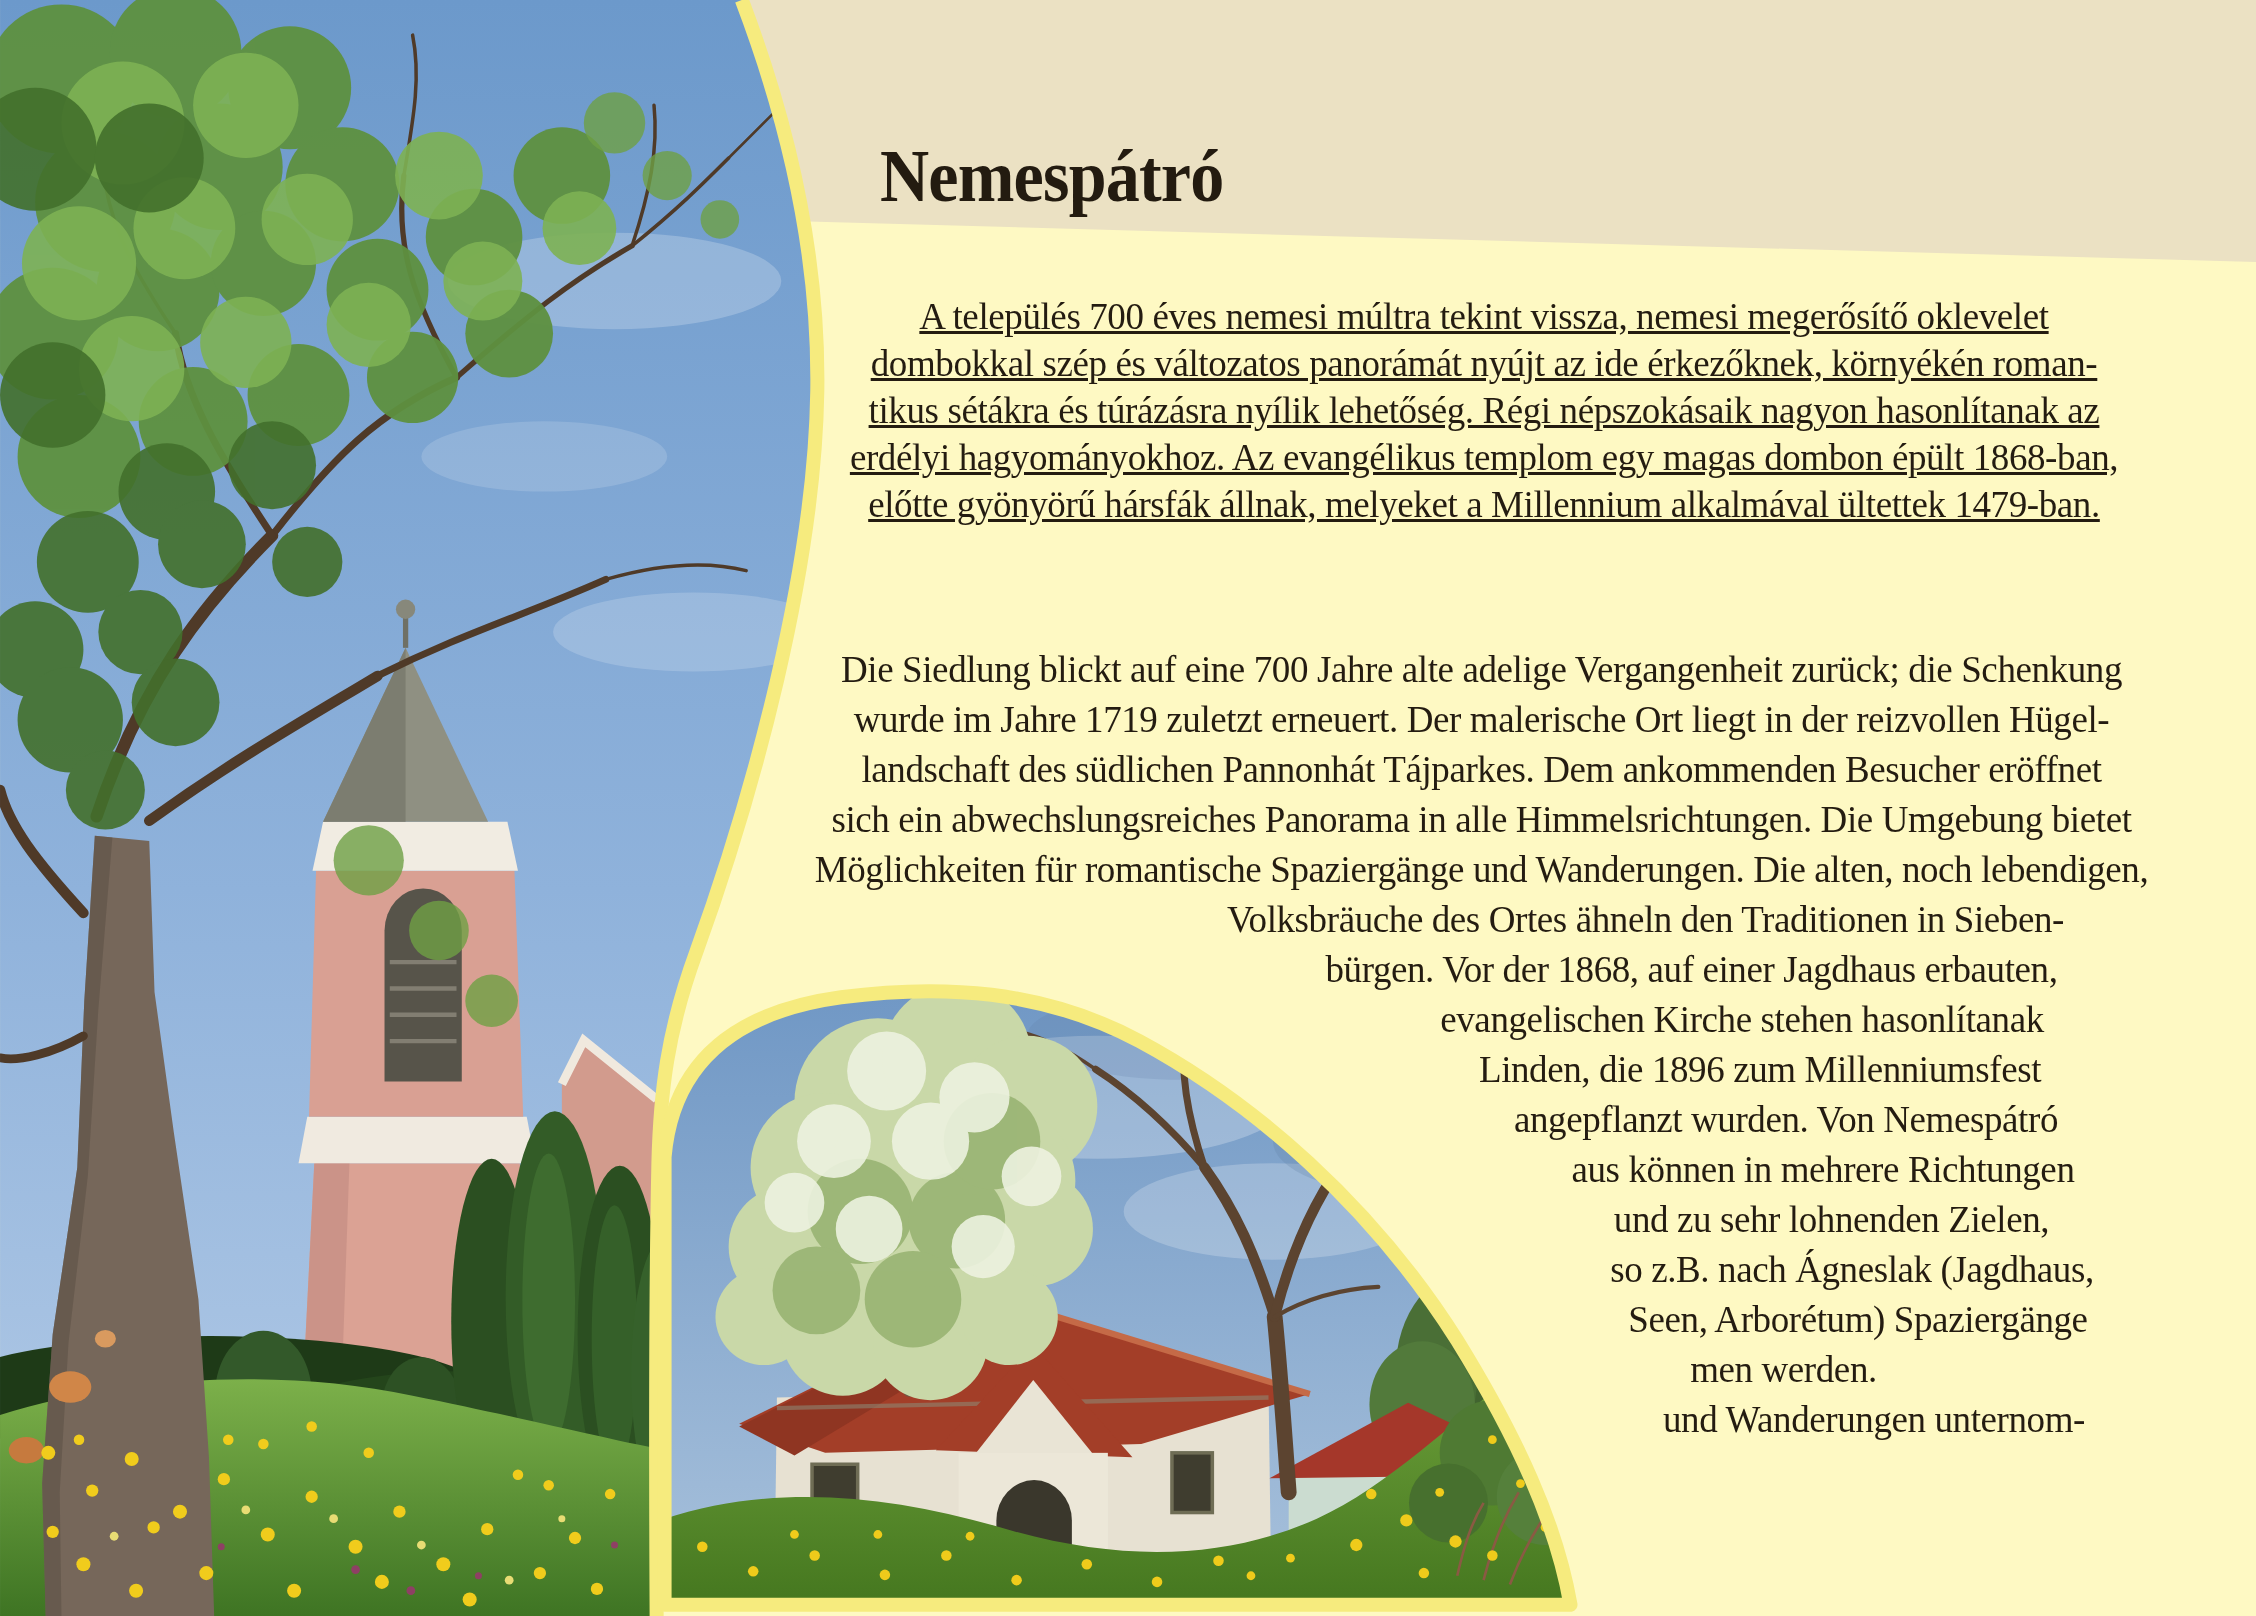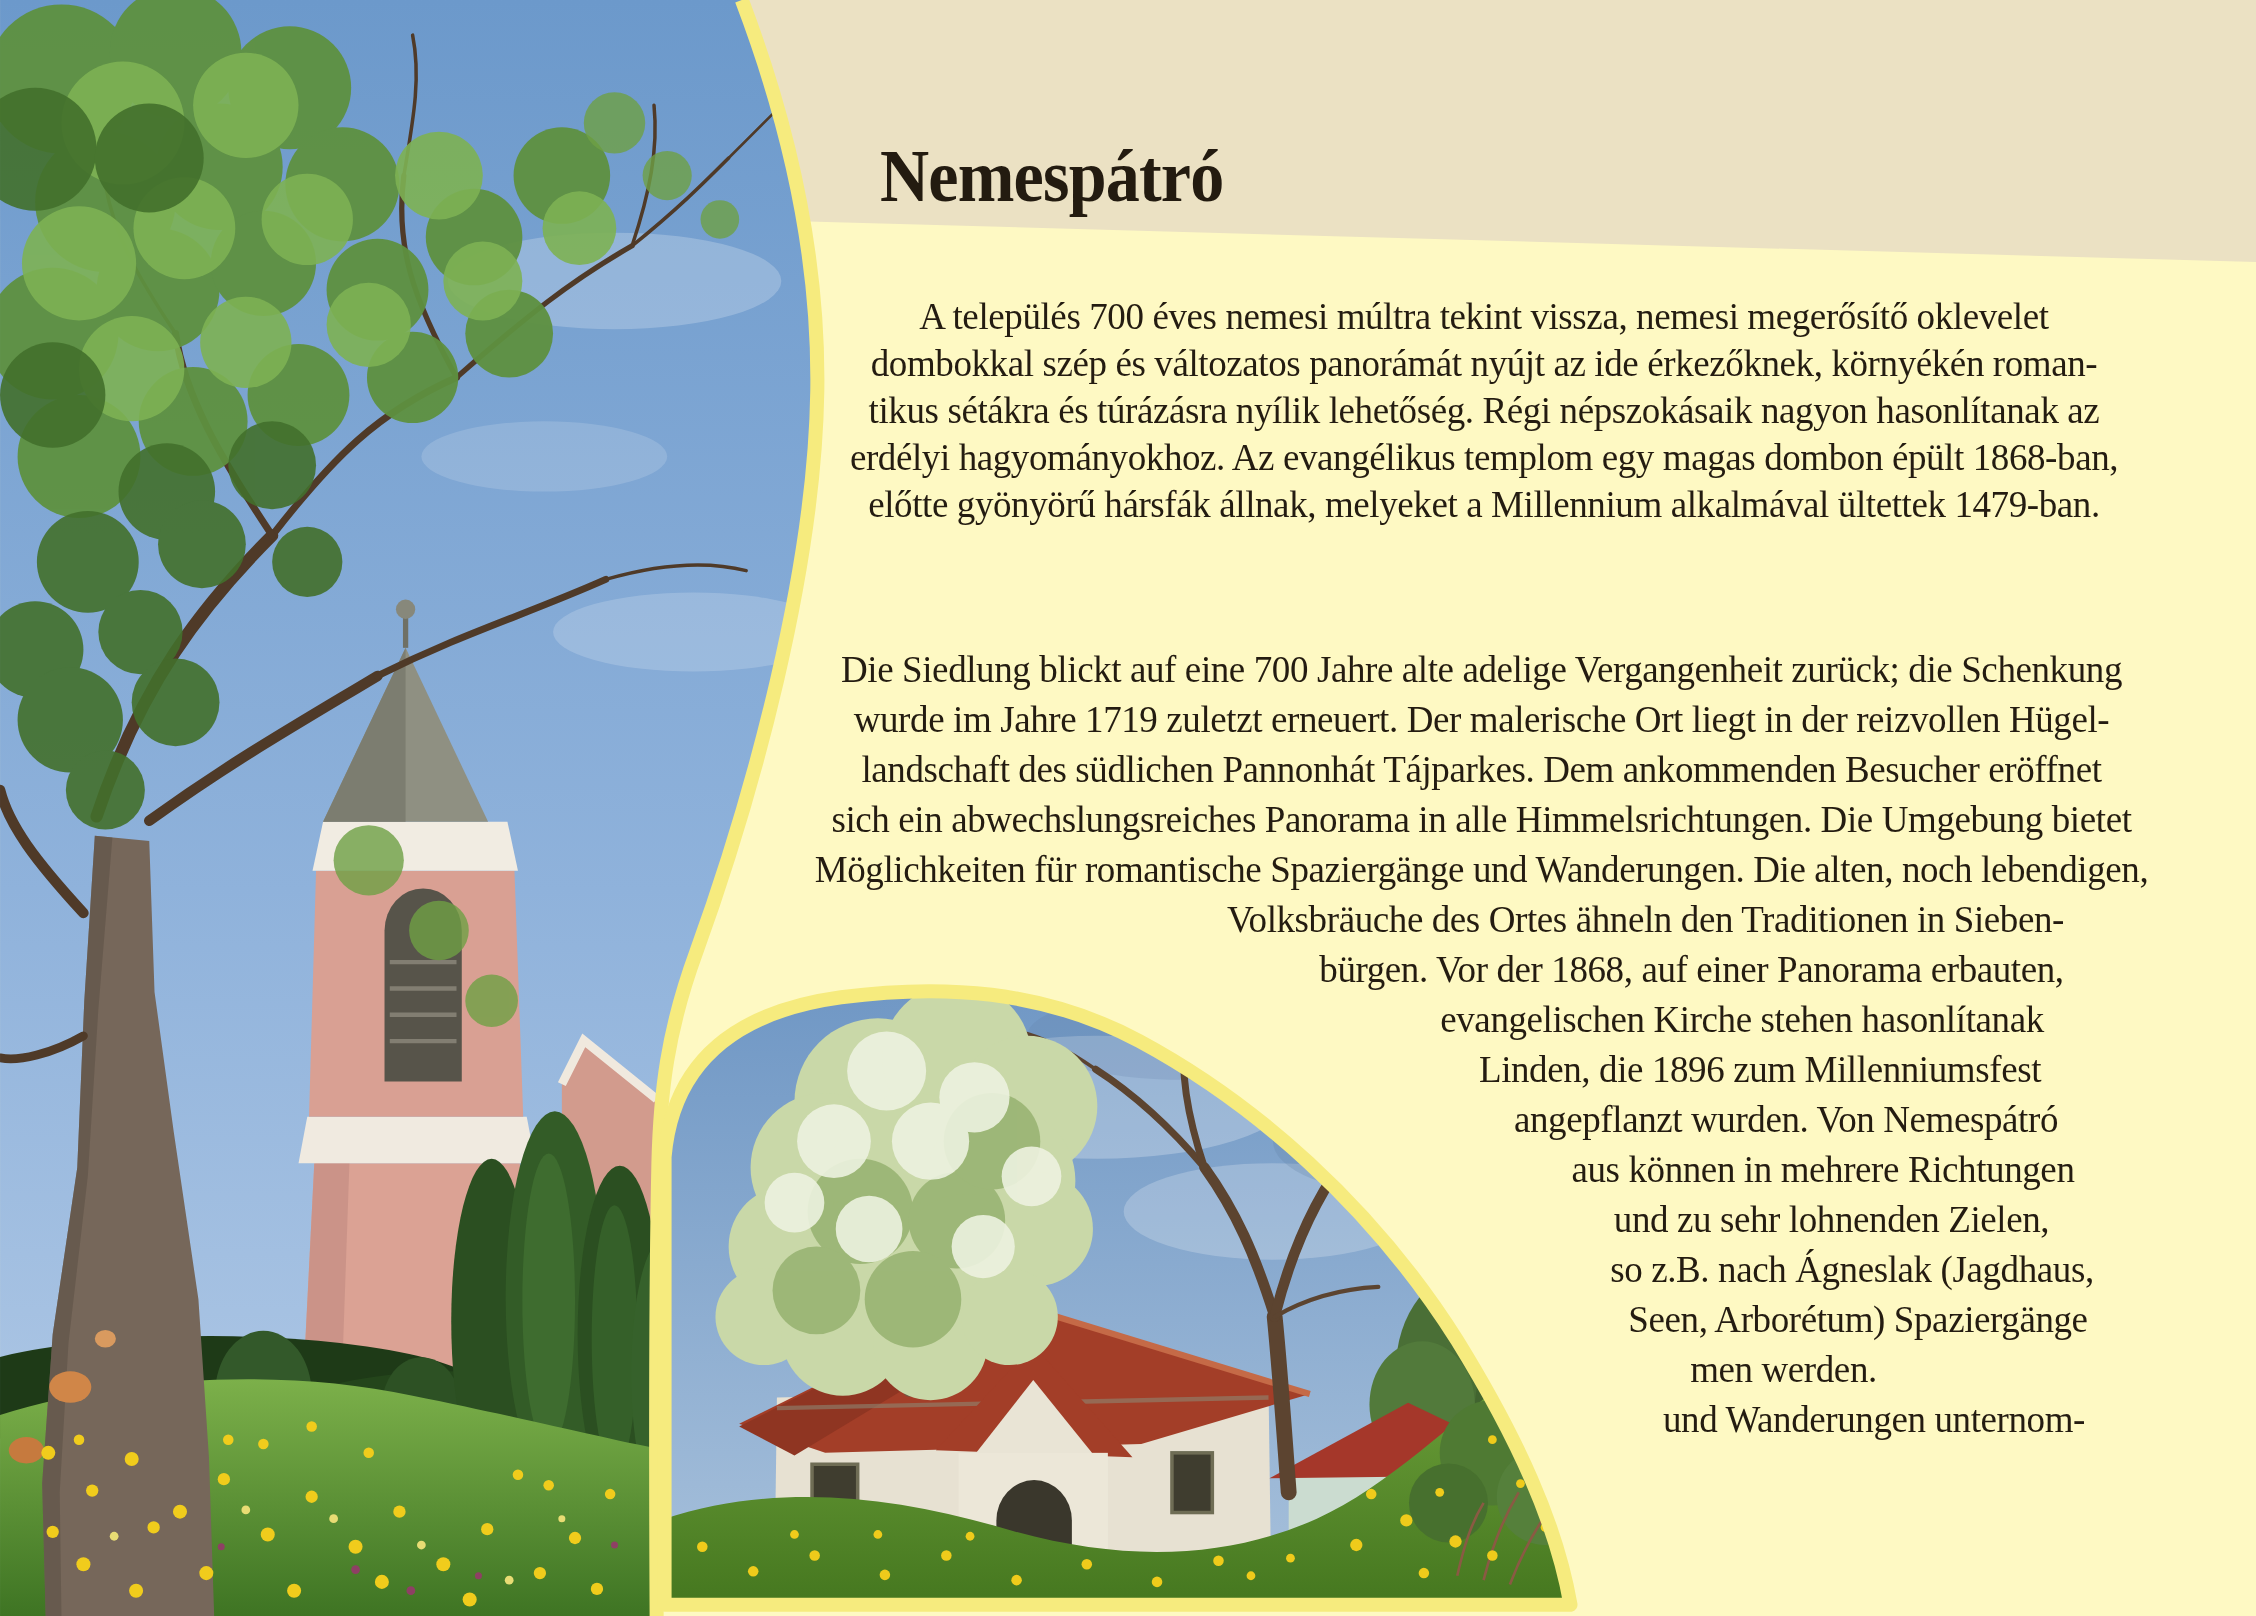--- a/index.html
+++ b/index.html
@@ -18,21 +18,21 @@
   }
   .title{
     position:absolute;left:880px;top:139px;margin:0;
     font-size:74px;font-weight:700;letter-spacing:-0.9px;line-height:1;
     color:#231B10;
     transform:scaleX(.92);transform-origin:left top;
     white-space:nowrap;
   }
   .para{position:absolute;font-size:37px;letter-spacing:-0.4px;color:#241C11;}
   .para .ln{display:block;text-align:center;white-space:nowrap;}
-  .hu{left:843px;top:293px;width:1282px;line-height:47px;}
+  .hu{left:843px;top:293px;width:1282px;line-height:47px;text-decoration:underline;}
   .de{left:794px;top:645px;width:1375px;line-height:50px;}
   svg.photo{position:absolute;left:0;top:0;pointer-events:none;}
 </style>
 </head>
 <body>
 
 <div id="page">
 
   <div class="band"></div>
 
@@ -46,21 +46,21 @@
     <span class="ln">előtte gyönyörű hársfák állnak, melyeket a Millennium alkalmával ültettek 1479-ban.</span>
   </div>
 
   <div class="para de">
     <span class="ln">Die Siedlung blickt auf eine 700 Jahre alte adelige Vergangenheit zurück; die Schenkung</span>
     <span class="ln">wurde im Jahre 1719 zuletzt erneuert. Der malerische Ort liegt in der reizvollen Hügel-</span>
     <span class="ln">landschaft des südlichen Pannonhát Tájparkes. Dem ankommenden Besucher eröffnet</span>
     <span class="ln">sich ein abwechslungsreiches Panorama in alle Himmelsrichtungen. Die Umgebung bietet</span>
     <span class="ln">Möglichkeiten für romantische Spaziergänge und Wanderungen. Die alten, noch lebendigen,</span>
     <span class="ln" style="margin-left:328px">Volksbräuche des Ortes ähneln den Traditionen in Sieben-</span>
-    <span class="ln" style="margin-left:420px">bürgen. Vor der 1868, auf einer Panorama erbauten,</span>
+    <span class="ln" style="margin-left:420px">bürgen. Vor der 1868, auf einer Jagdhaus erbauten,</span>
     <span class="ln" style="margin-left:521px">evangelischen Kirche stehen hasonlítanak</span>
     <span class="ln" style="margin-left:557px">Linden, die 1896 zum Millenniumsfest</span>
     <span class="ln" style="margin-left:609px">angepflanzt wurden. Von Nemespátró</span>
     <span class="ln" style="margin-left:683px">aus können in mehrere Richtungen</span>
     <span class="ln" style="margin-left:700px">und zu sehr lohnenden Zielen,</span>
     <span class="ln" style="margin-left:741px">so z.B. nach Ágneslak (Jagdhaus,</span>
     <span class="ln" style="margin-left:753px">Seen, Arborétum) Spaziergänge</span>
     <span class="ln" style="margin-left:604px">men werden.</span>
     <span class="ln" style="margin-left:785px">und Wanderungen unternom-</span>
   </div>

